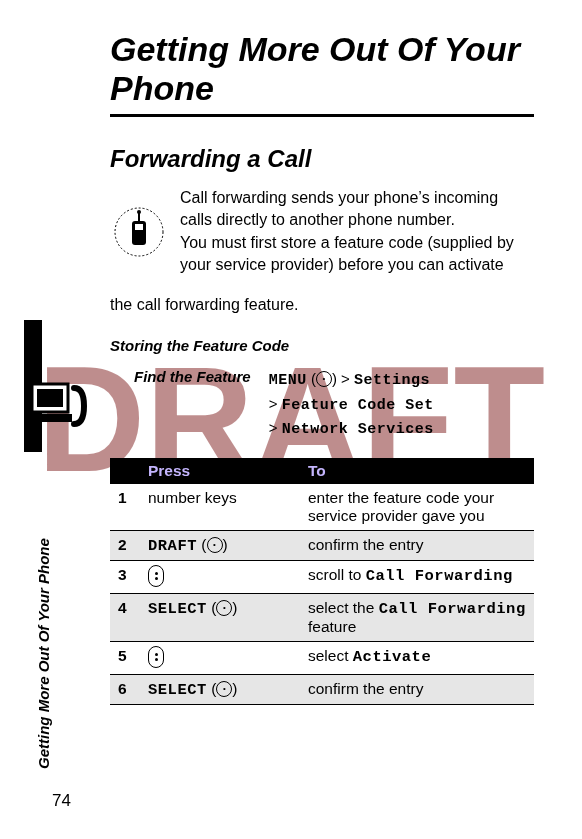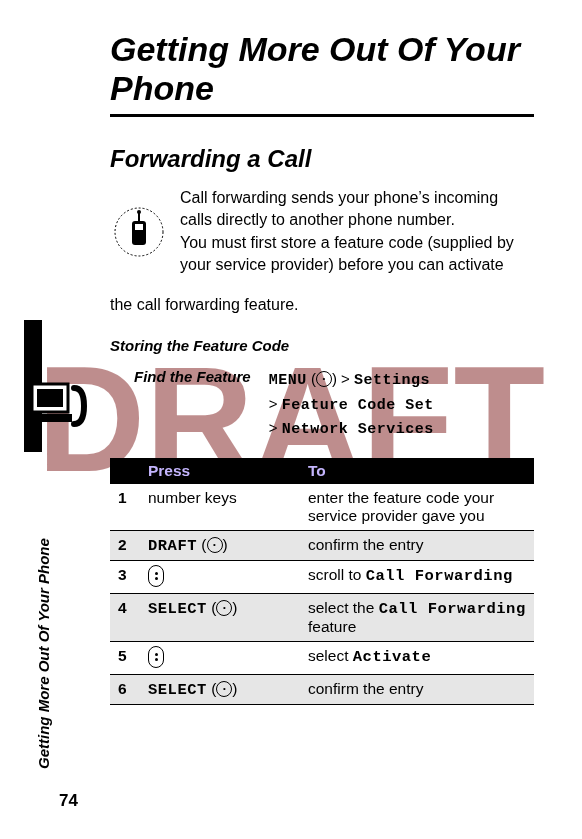--- a/index.html
+++ b/index.html
@@ -144,23 +144,23 @@
     bottom: 70px;
     transform: rotate(-90deg);
     transform-origin: left bottom;
     font-weight: 900;
     font-style: italic;
     font-size: 15px;
     white-space: nowrap;
   }
   .page-num {
     position:absolute;
-    left: 59px;
+    left: 52px;
     bottom: 28px;
-    font-weight: 700;
+    font-weight: 400;
     font-size: 17px;
   }
   .side-icon {
     position:absolute;
     left: 28px;
     top: 378px;
     width: 62px;
     height: 54px;
     display:flex;
     align-items:center;

